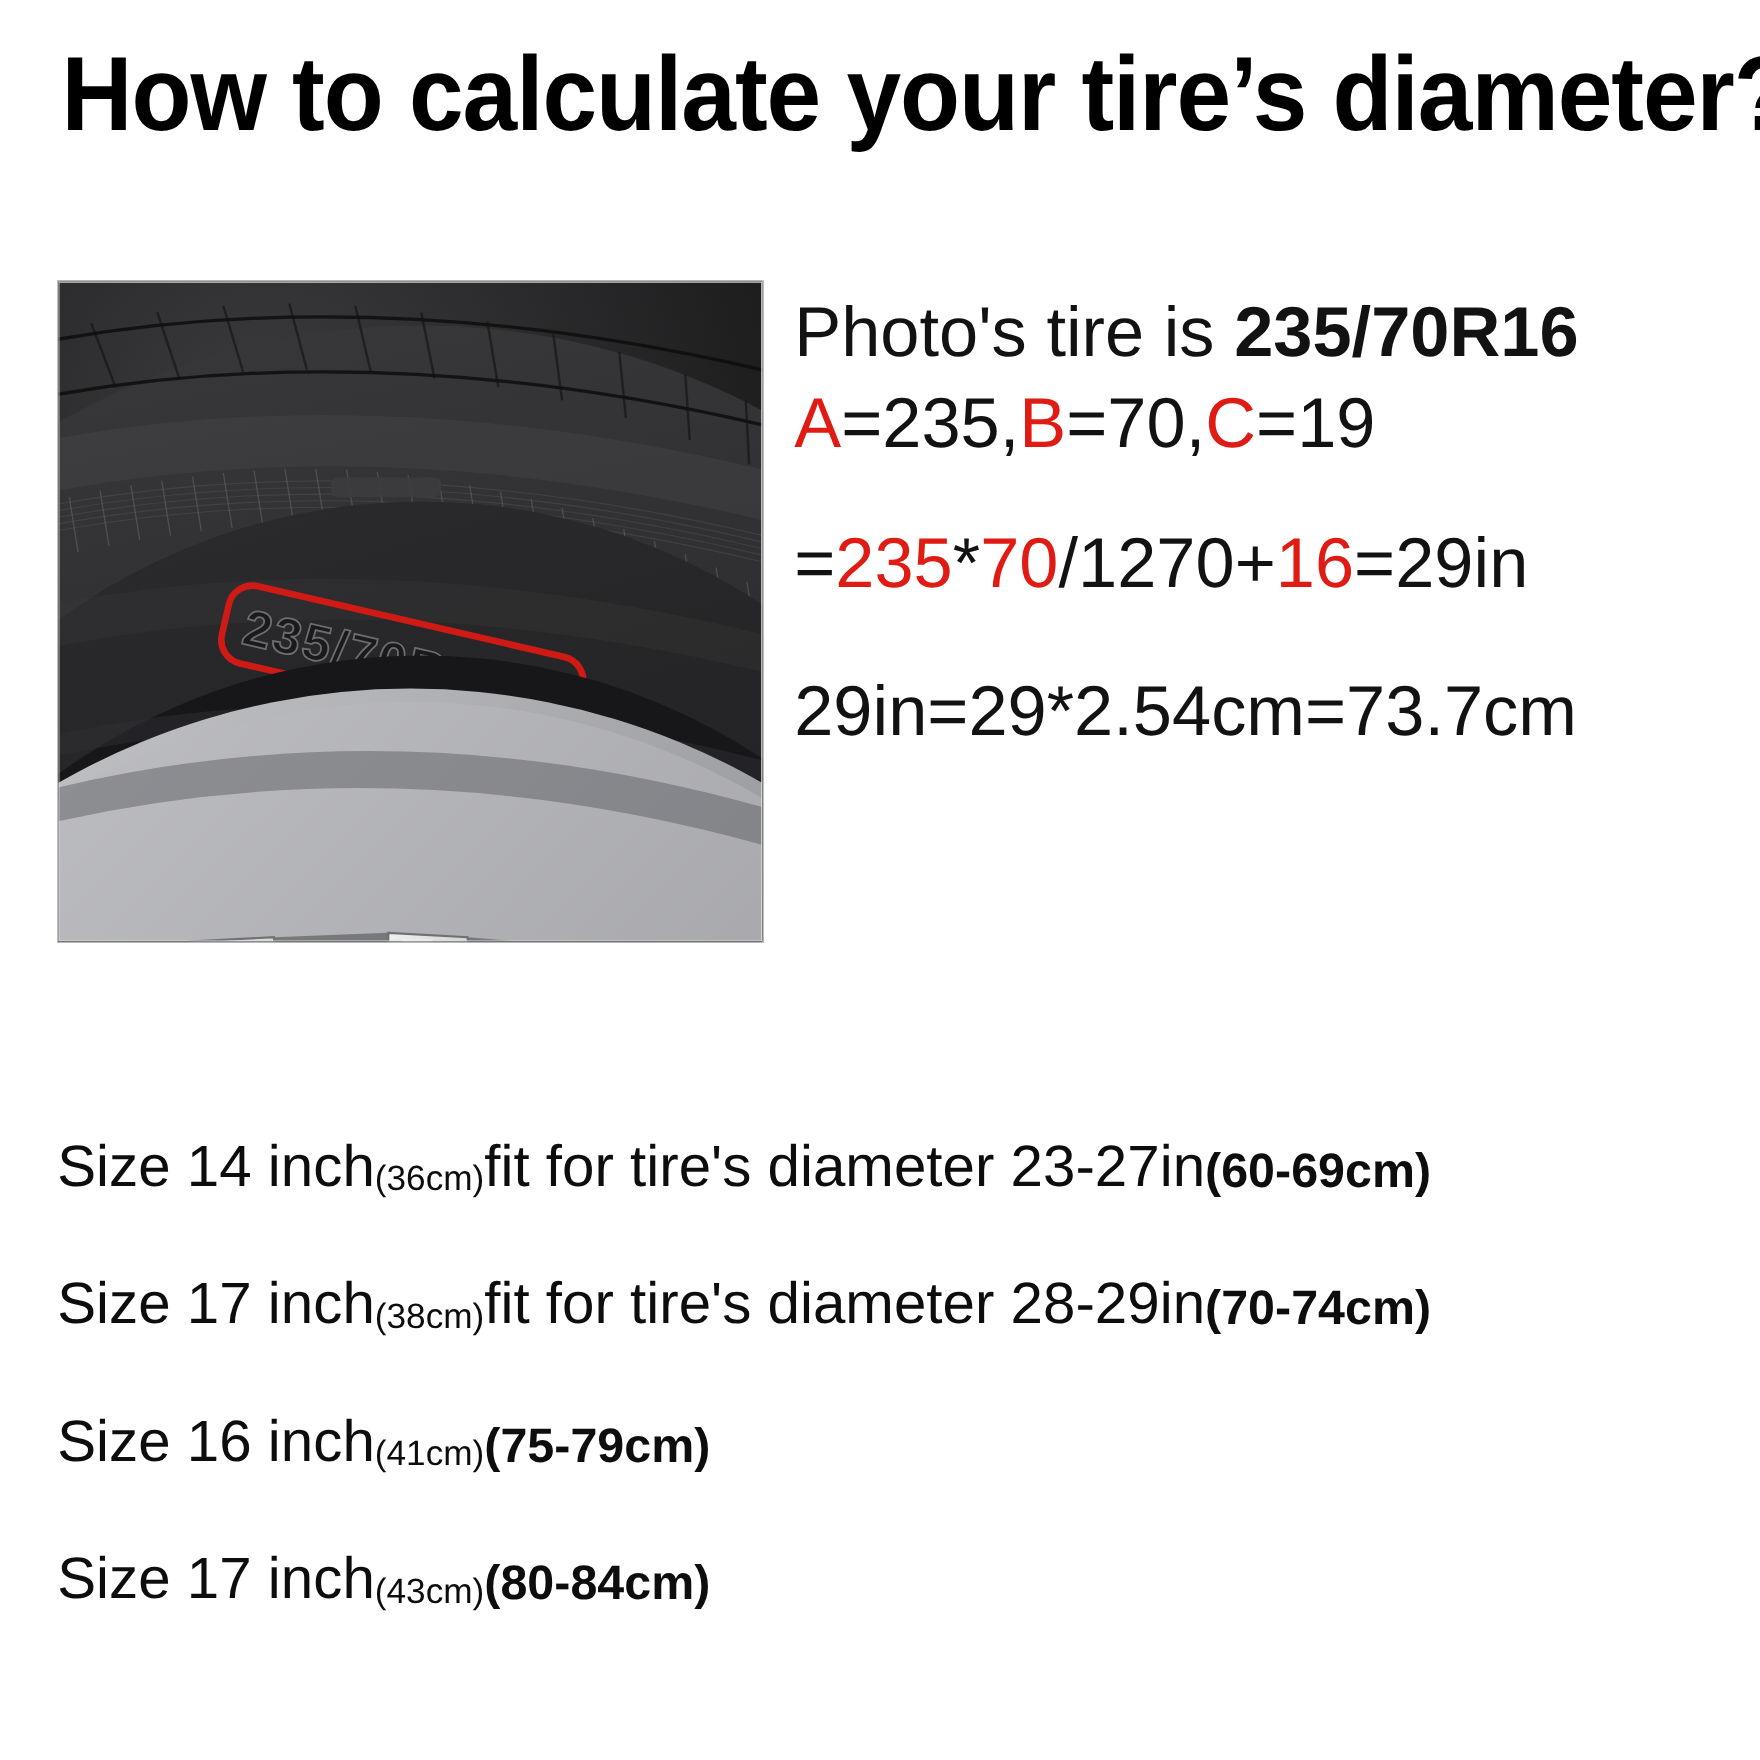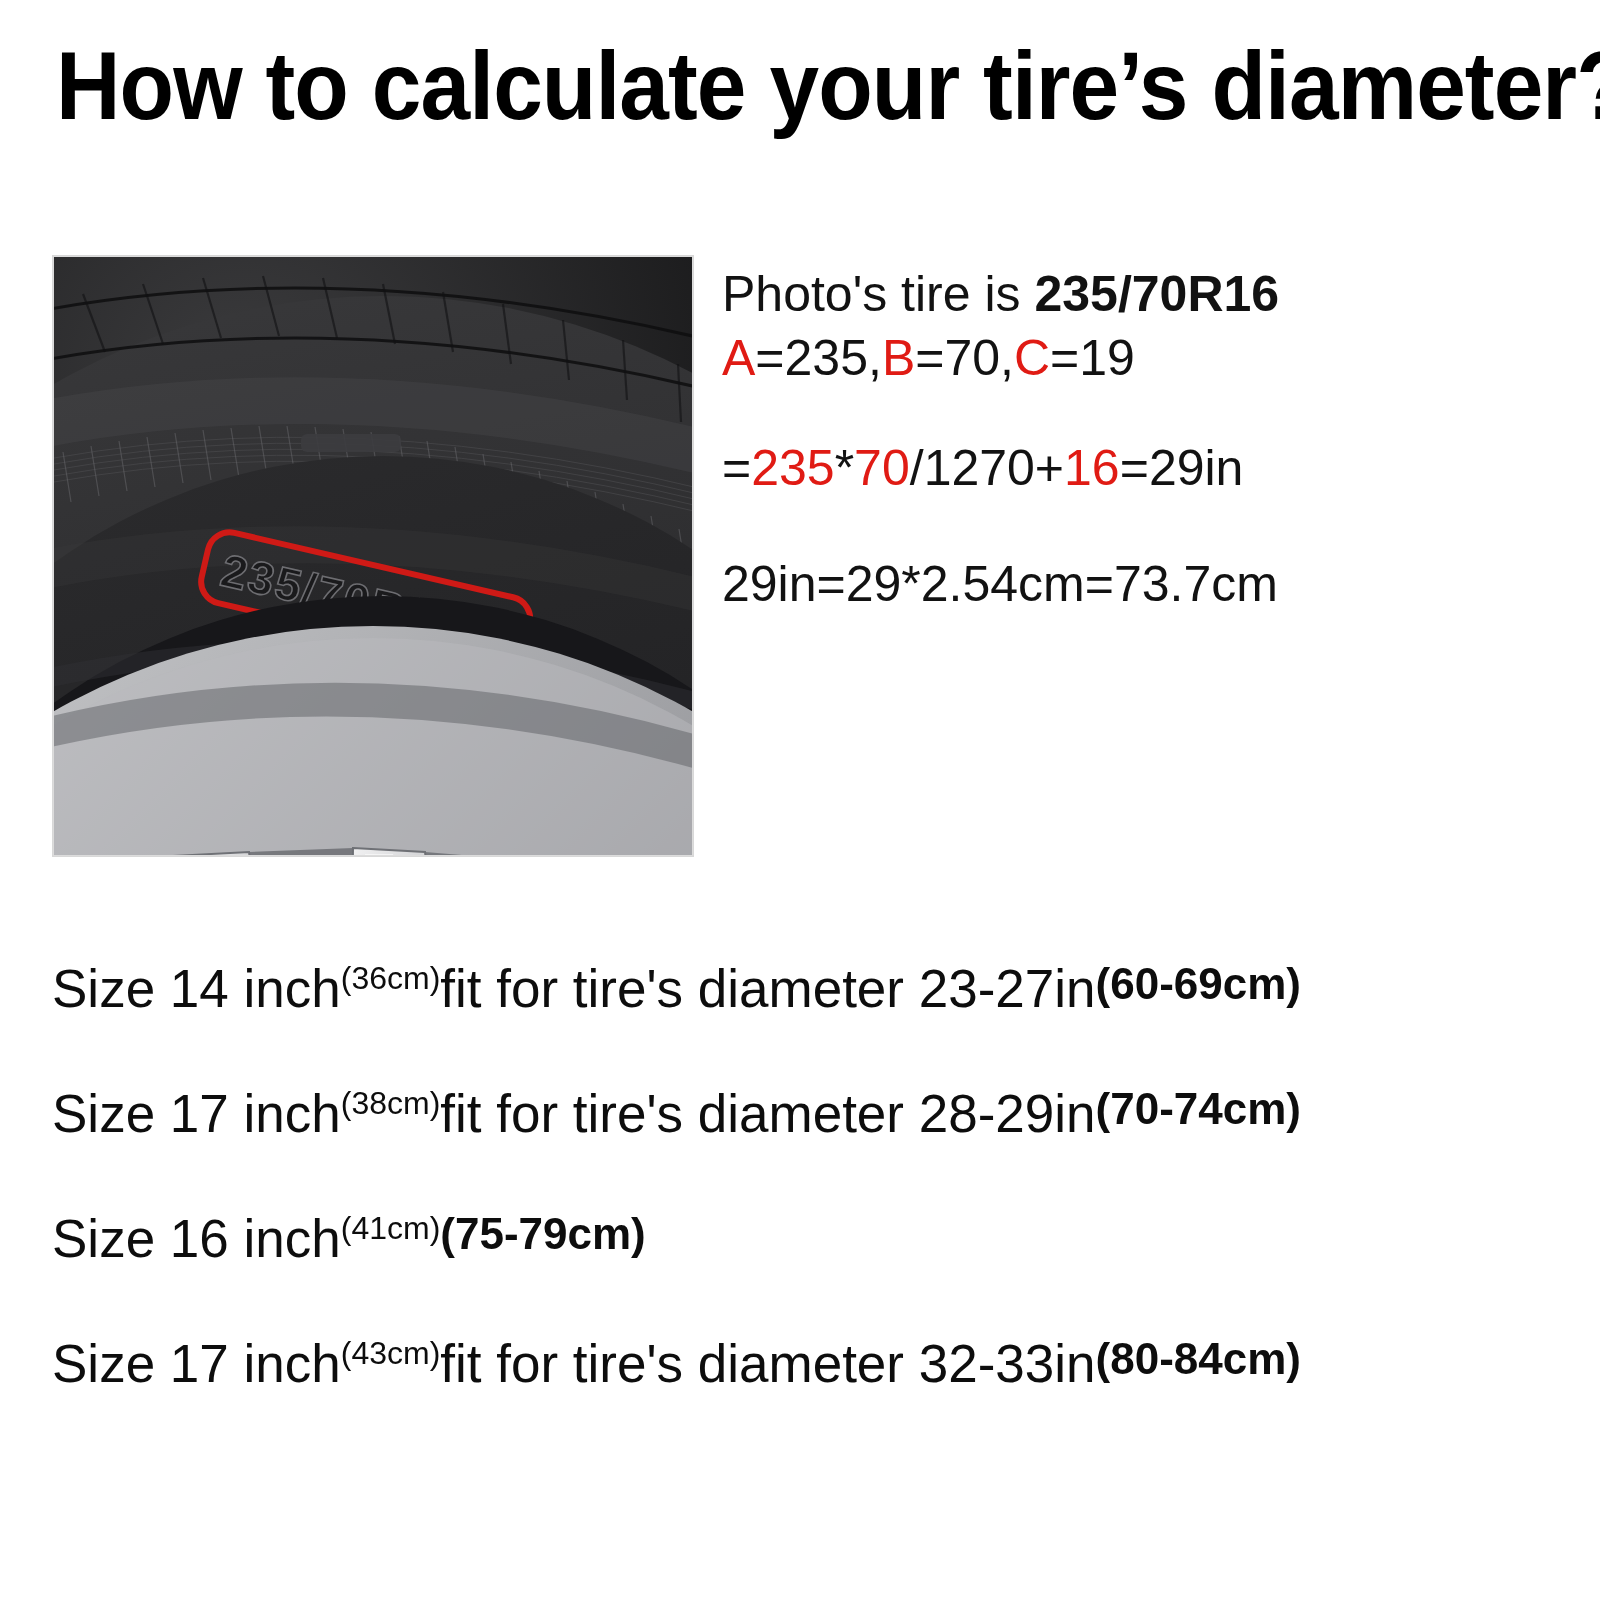--- a/index.html
+++ b/index.html
@@ -52,21 +52,21 @@
   .photo svg {
     display: block;
   }
 
   
   .calc {
     position: absolute;
     left: 722px;
     top: 262px;
     width: 860px;
-    font-size: 50px;
+    font-size: 64px;
     line-height: 1.28;
     color: #121212;
   }
   .calc .l {
     white-space: nowrap;
   }
   .calc .gap {
     height: 46px;
   }
   .calc .gap2 {
@@ -86,21 +86,21 @@
     top: 962px;
     width: 1500px;
   }
   .size-row {
     font-size: 53px;
     line-height: 1.0;
     height: 125px;
     white-space: nowrap;
     color: #0d0d0d;
     display: flex;
-    align-items: flex-start;
+    align-items: flex-end;
   }
   .size-row .sm {
     font-size: 32px;
   }
   .size-row .paren {
     font-size: 44px;
     font-weight: bold;
   }
 </style>
 </head>
@@ -274,18 +274,17 @@
         <span class="paren">(70-74cm)</span>
     </div>
     <div class="size-row">
       <span>Size 16 inch</span>
         <span class="sm">(41cm)</span>
         <span class="paren">(75-79cm)</span>
     </div>
     <div class="size-row">
       <span>Size 17 inch</span>
         <span class="sm">(43cm)</span>
-        <span> fit for tire's diameter 32-33in </span>
         <span class="paren">(80-84cm)</span>
     </div>
   </div>
 
 </div>
 
 </body></html>

